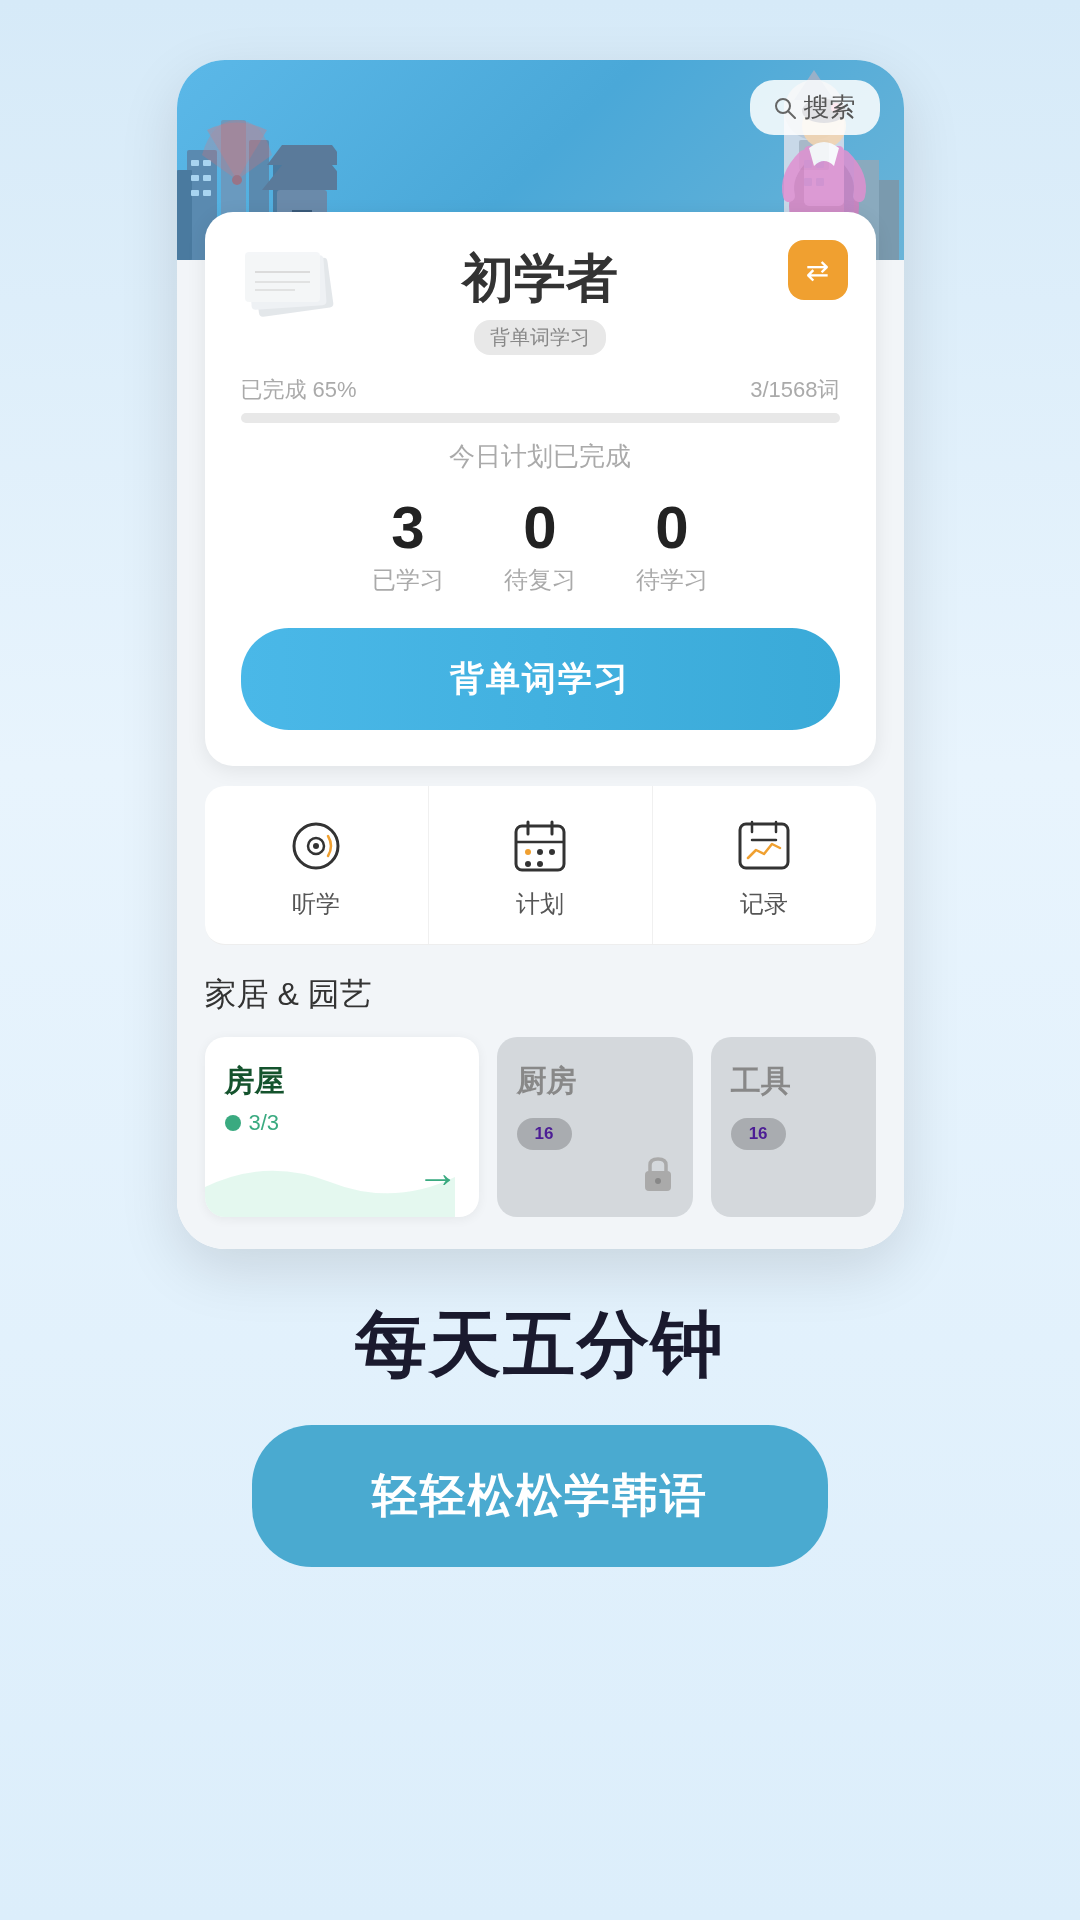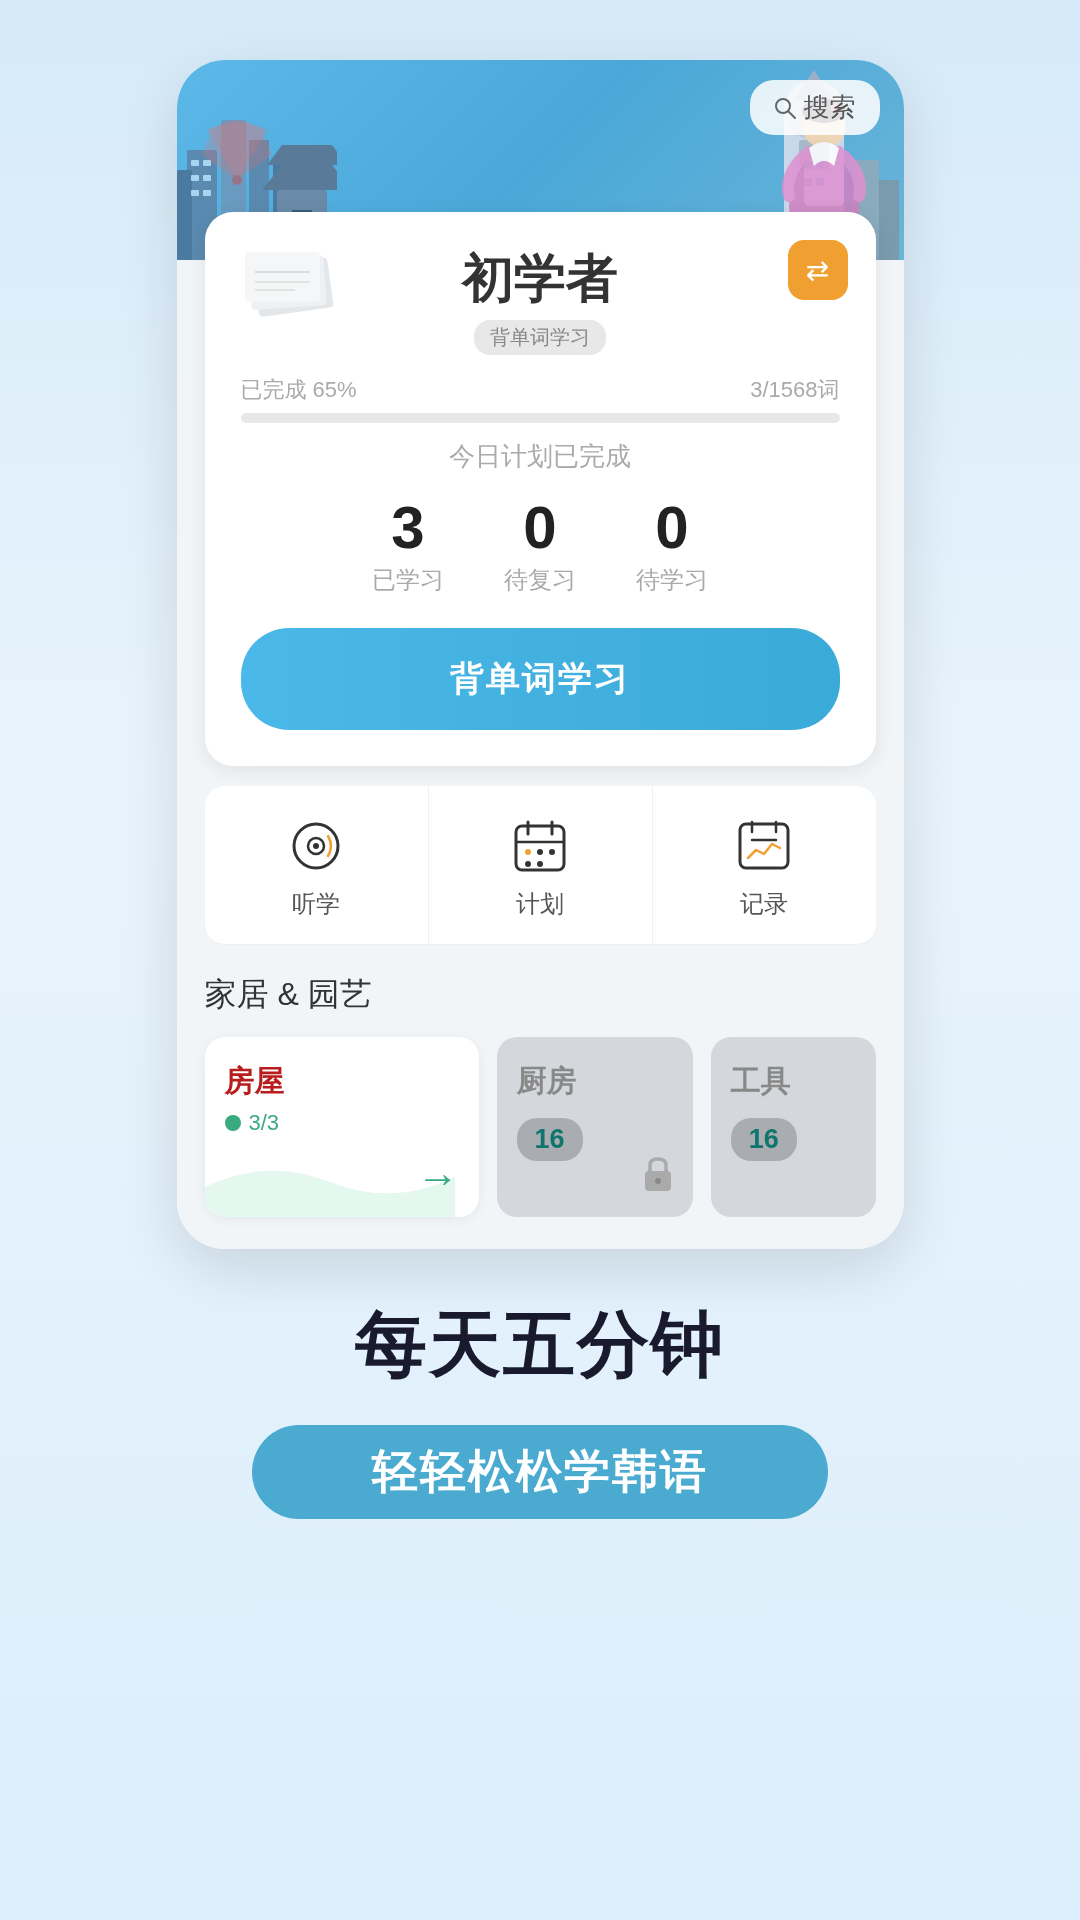--- a/index.html
+++ b/index.html
@@ -240,21 +240,21 @@
       box-shadow: 0 2px 12px rgba(0,0,0,0.06);
     }
 
     .vocab-card.locked {
       background: #d4d8dc;
     }
 
     .vocab-card-title {
       font-size: 30px;
       font-weight: 600;
-      color: #b91c1c;
+      color: #14532d;
       margin-bottom: 8px;
     }
 
     .vocab-card.locked .vocab-card-title {
       color: #888;
     }
 
     .vocab-progress {
       display: flex;
       align-items: center;
@@ -265,22 +265,22 @@
 
     .progress-dot {
       width: 16px;
       height: 16px;
       border-radius: 50%;
       background: #3aaa80;
     }
 
     .card-count-badge {
       background: rgba(0,0,0,0.2);
-      color: #0f766e;
-      font-size: 27px;
+      color: #4c1d95;
+      font-size: 17px;
       font-weight: 600;
       padding: 6px 18px;
       border-radius: 20px;
       display: inline-block;
       margin-top: 8px;
     }
 
     .card-arrow {
       position: absolute;
       bottom: 20px;
@@ -313,21 +313,21 @@
       font-weight: 900;
       color: #1a1a2e;
       margin-bottom: 32px;
       letter-spacing: 2px;
     }
 
     .tagline-btn {
       background: #4aaad0;
       border: none;
       border-radius: 60px;
-      padding: 16px 120px;
+      padding: 40px 120px;
       font-size: 46px;
       font-weight: 700;
       color: #fff;
       cursor: pointer;
       letter-spacing: 2px;
     }
   </style>
 </head>
 <body>
 

